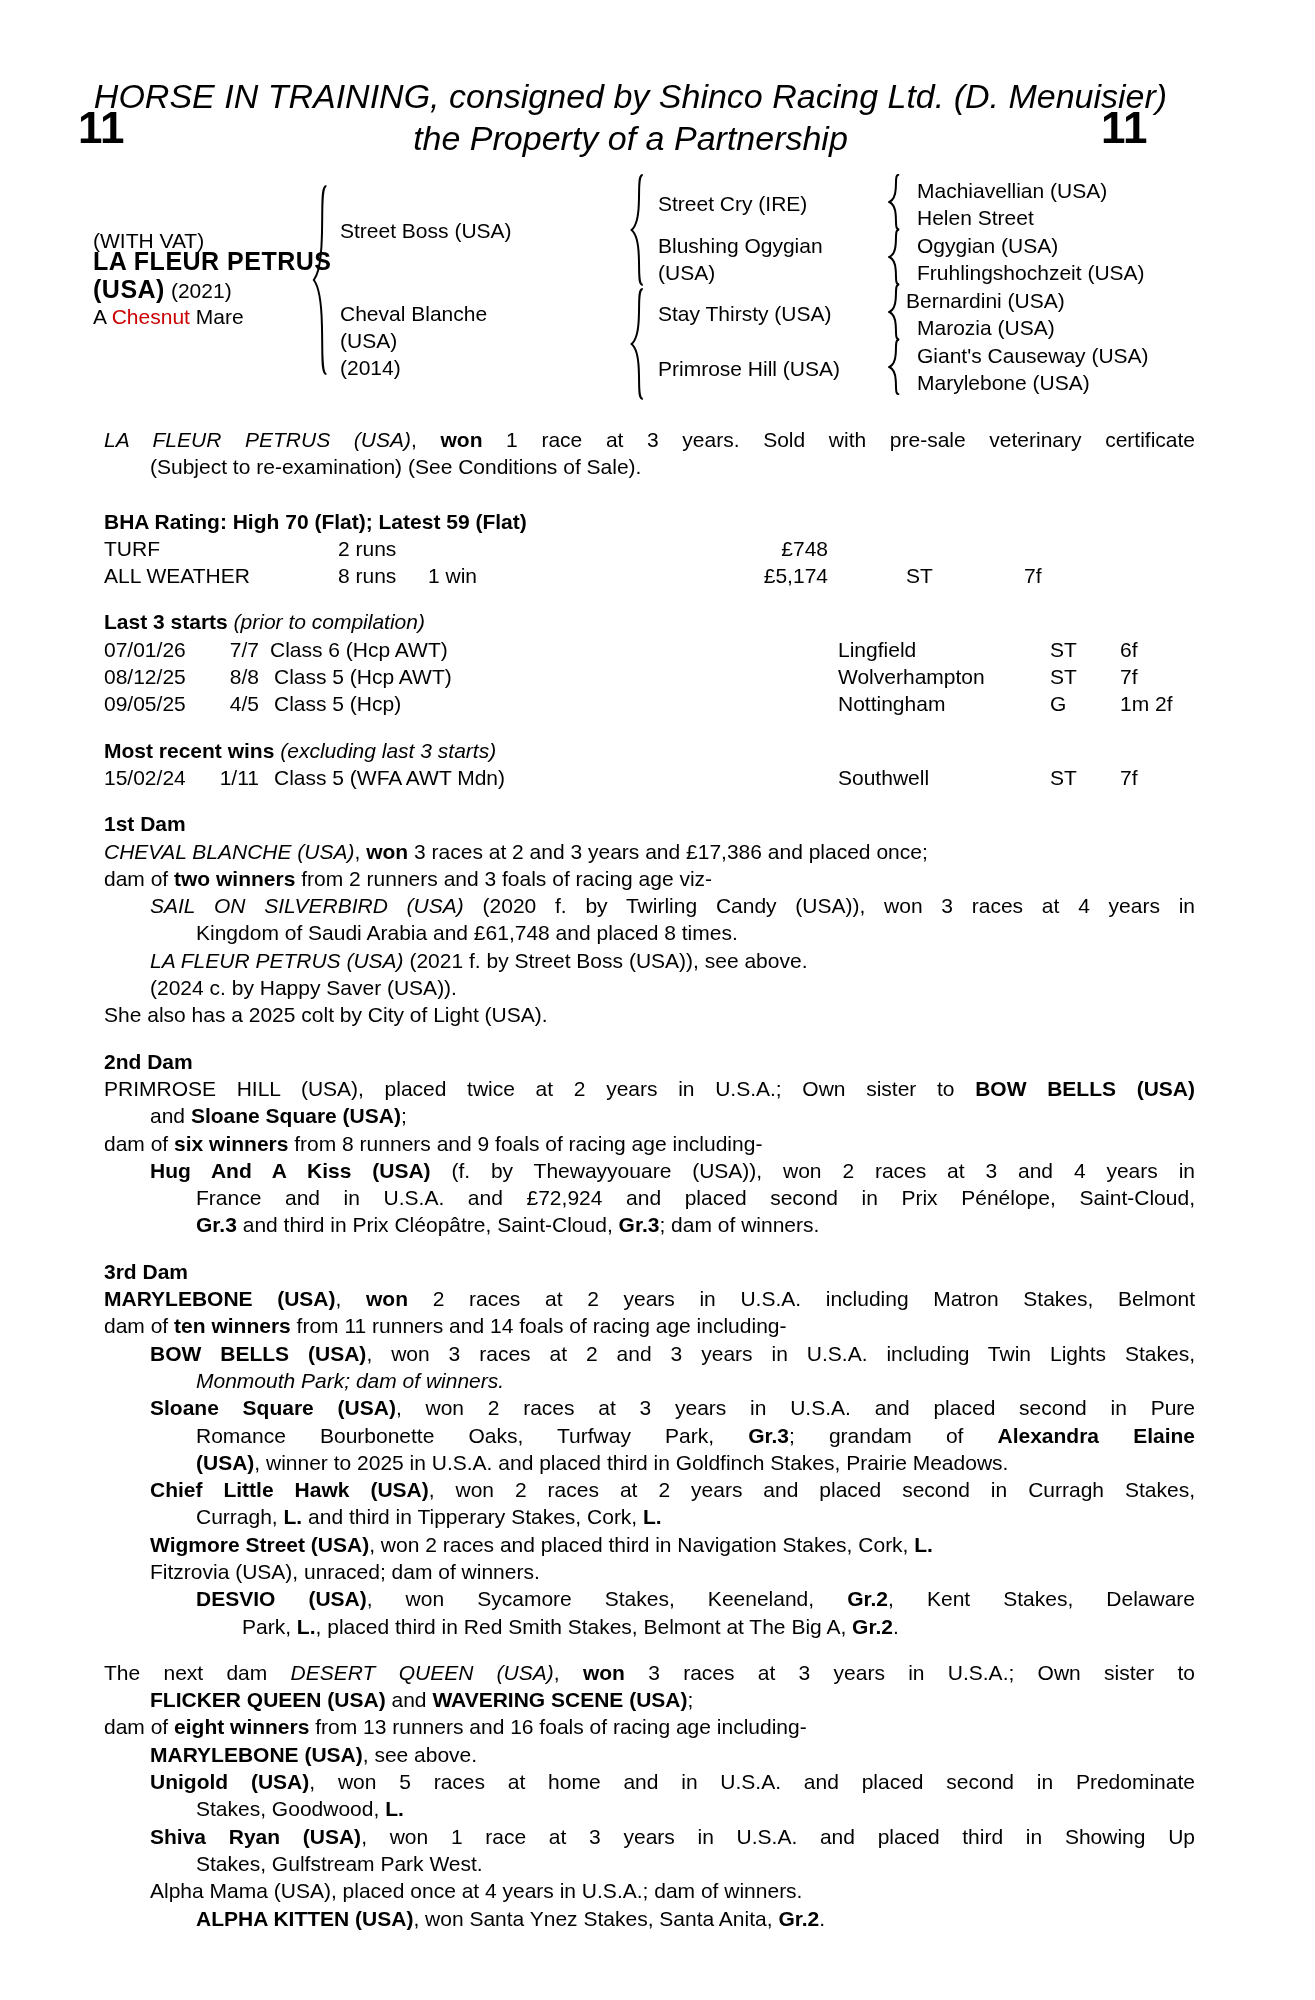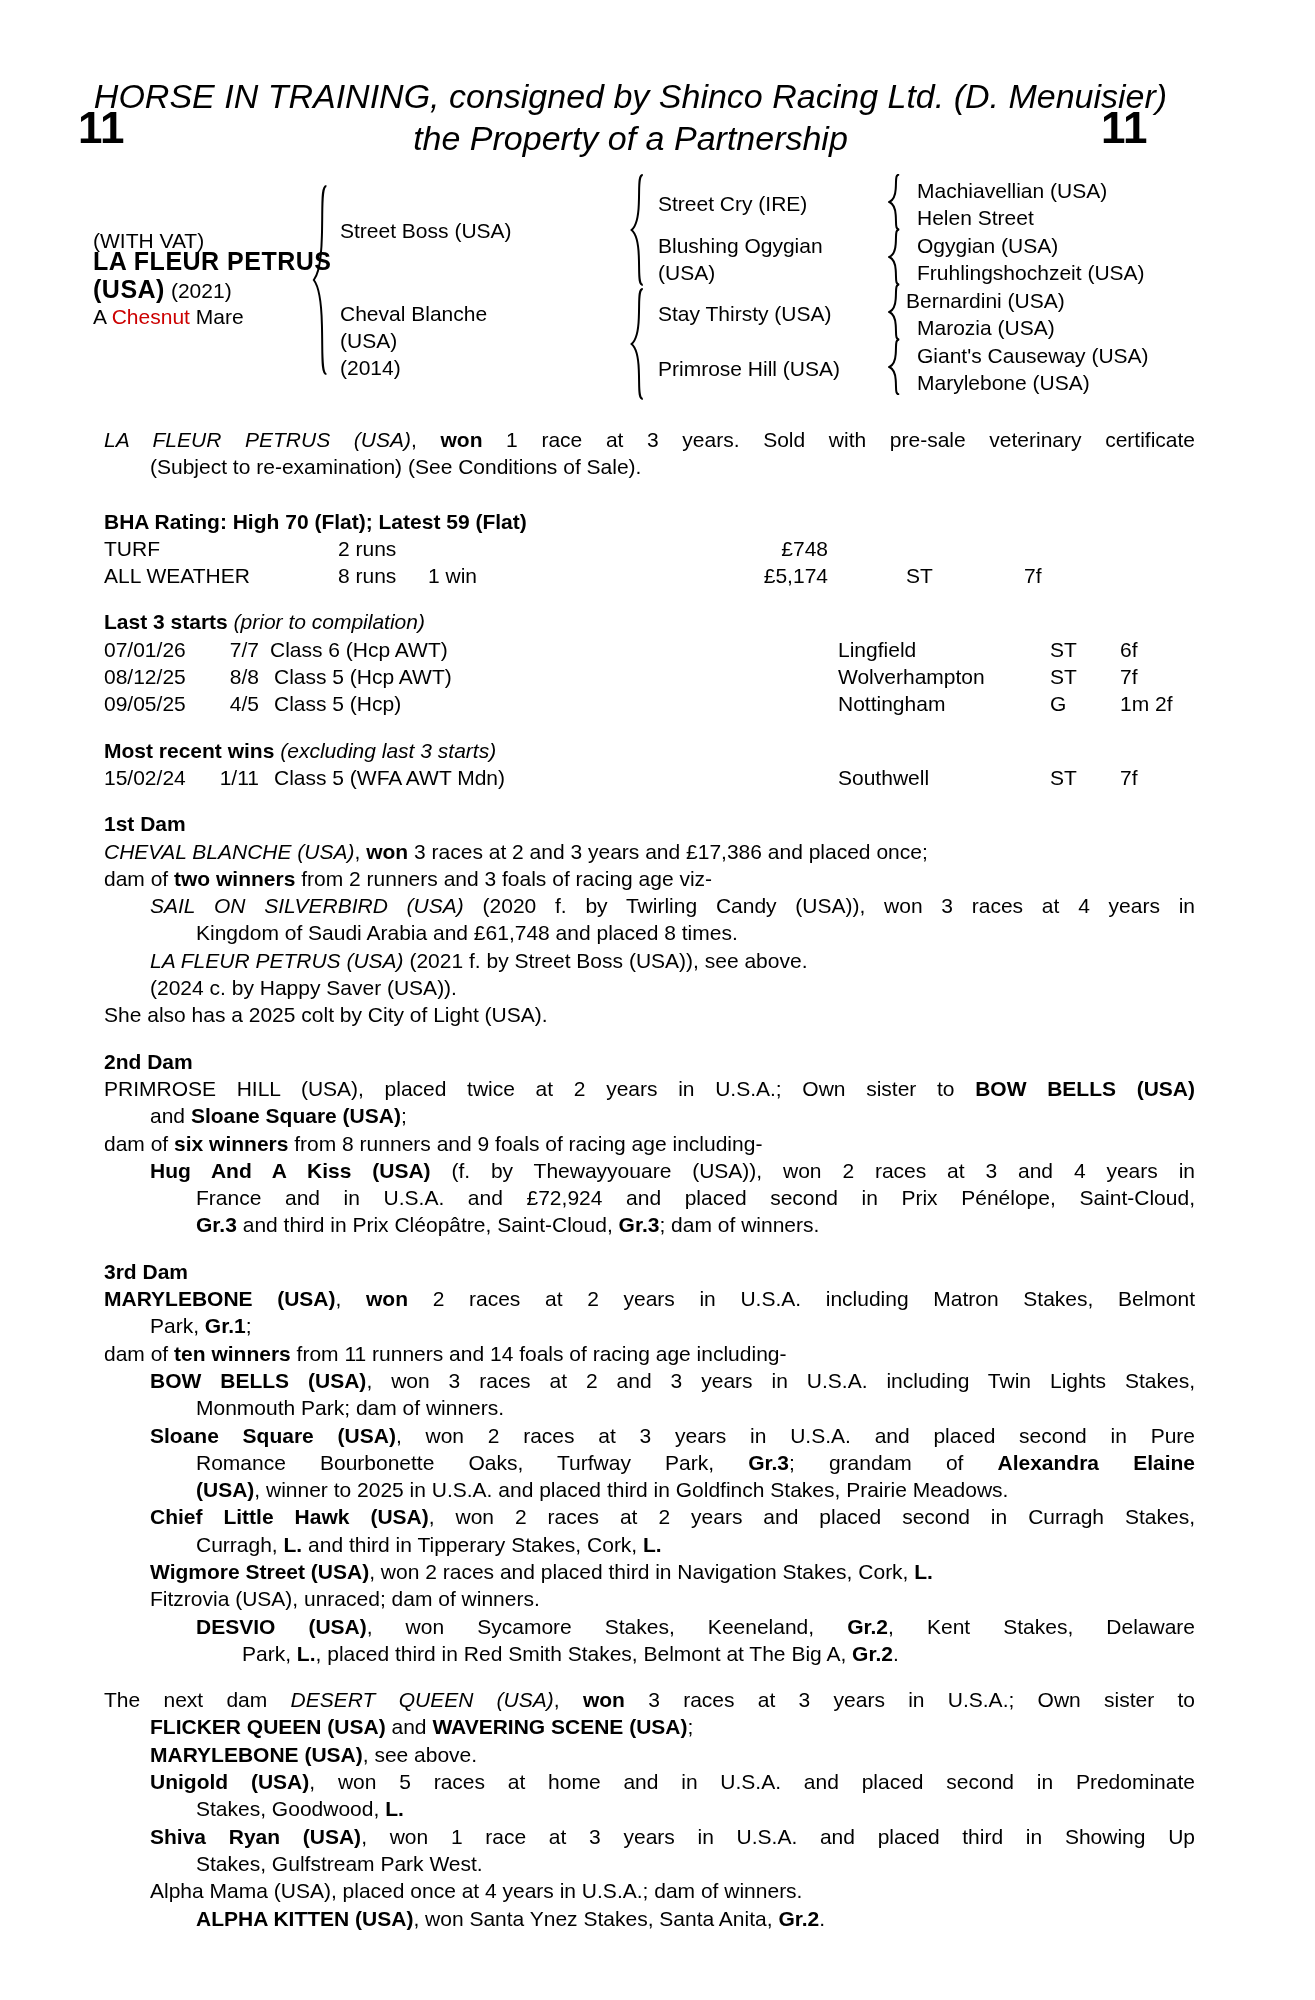--- a/index.html
+++ b/index.html
@@ -174,35 +174,35 @@
       <div class="bl"><span>She also has a 2025 colt by City of Light (USA).</span></div>
       <div class="bl" style="margin-top: 19px;"><span class="b">2nd Dam</span></div>
       <div class="bl just"><span>PRIMROSE HILL (USA), placed twice at 2 years in U.S.A.; Own sister to </span><span class="b">BOW BELLS (USA)</span></div>
       <div class="bl" style="padding-left: 46px;"><span>and </span><span class="b">Sloane Square (USA)</span><span>;</span></div>
       <div class="bl"><span>dam of </span><span class="b">six winners</span><span> from 8 runners and 9 foals of racing age including-</span></div>
       <div class="bl just" style="padding-left: 46px;"><span class="b">Hug And A Kiss (USA)</span><span> (f. by Thewayyouare (USA)), won 2 races at 3 and 4 years in</span></div>
       <div class="bl just" style="padding-left: 92px;"><span>France and in U.S.A. and £72,924 and placed second in Prix Pénélope, Saint-Cloud,</span></div>
       <div class="bl" style="padding-left: 92px;"><span class="b">Gr.3</span><span> and third in Prix Cléopâtre, Saint-Cloud, </span><span class="b">Gr.3</span><span>; dam of winners.</span></div>
       <div class="bl" style="margin-top: 19px;"><span class="b">3rd Dam</span></div>
       <div class="bl just"><span class="b">MARYLEBONE (USA)</span><span>, </span><span class="b">won</span><span> 2 races at 2 years in U.S.A. including Matron Stakes, Belmont</span></div>
-      <div class="bl" style="padding-left: 46px;"><span>Park, </span><span class="b">Gr.1</span><span>;</span></div>
       <div class="bl"><span>dam of </span><span class="b">ten winners</span><span> from 11 runners and 14 foals of racing age including-</span></div>
       <div class="bl just" style="padding-left: 46px;"><span class="b">BOW BELLS (USA)</span><span>, won 3 races at 2 and 3 years in U.S.A. including Twin Lights Stakes,</span></div>
-      <div class="bl" style="padding-left: 92px;"><span>Monmouth Park; dam of winners.</span></div>
+      <div class="bl" style="padding-left: 92px; font-style: italic;"><span>Monmouth Park; dam of winners.</span></div>
       <div class="bl just" style="padding-left: 46px;"><span class="b">Sloane Square (USA)</span><span>, won 2 races at 3 years in U.S.A. and placed second in Pure</span></div>
       <div class="bl just" style="padding-left: 92px;"><span>Romance Bourbonette Oaks, Turfway Park, </span><span class="b">Gr.3</span><span>; grandam of </span><span class="b">Alexandra Elaine</span></div>
       <div class="bl" style="padding-left: 92px;"><span class="b">(USA)</span><span>, winner to 2025 in U.S.A. and placed third in Goldfinch Stakes, Prairie Meadows.</span></div>
       <div class="bl just" style="padding-left: 46px;"><span class="b">Chief Little Hawk (USA)</span><span>, won 2 races at 2 years and placed second in Curragh Stakes,</span></div>
       <div class="bl" style="padding-left: 92px;"><span>Curragh, </span><span class="b">L.</span><span> and third in Tipperary Stakes, Cork, </span><span class="b">L.</span></div>
       <div class="bl" style="padding-left: 46px;"><span class="b">Wigmore Street (USA)</span><span>, won 2 races and placed third in Navigation Stakes, Cork, </span><span class="b">L.</span></div>
       <div class="bl" style="padding-left: 46px;"><span>Fitzrovia (USA), unraced; dam of winners.</span></div>
       <div class="bl just" style="padding-left: 92px;"><span class="b">DESVIO (USA)</span><span>, won Sycamore Stakes, Keeneland, </span><span class="b">Gr.2</span><span>, Kent Stakes, Delaware</span></div>
       <div class="bl" style="padding-left: 138px;"><span>Park, </span><span class="b">L.</span><span>, placed third in Red Smith Stakes, Belmont at The Big A, </span><span class="b">Gr.2</span><span>.</span></div>
       <div class="bl just" style="margin-top: 19px;"><span>The next dam </span><span class="it">DESERT QUEEN (USA)</span><span>, </span><span class="b">won</span><span> 3 races at 3 years in U.S.A.; Own sister to</span></div>
       <div class="bl" style="padding-left: 46px;"><span class="b">FLICKER QUEEN (USA)</span><span> and </span><span class="b">WAVERING SCENE (USA)</span><span>;</span></div>
+      <div class="bl"><span>dam of </span><span class="b">eight winners</span><span> from 13 runners and 16 foals of racing age including-</span></div>
       <div class="bl" style="padding-left: 46px;"><span class="b">MARYLEBONE (USA)</span><span>, see above.</span></div>
       <div class="bl just" style="padding-left: 46px;"><span class="b">Unigold (USA)</span><span>, won 5 races at home and in U.S.A. and placed second in Predominate</span></div>
       <div class="bl" style="padding-left: 92px;"><span>Stakes, Goodwood, </span><span class="b">L.</span></div>
       <div class="bl just" style="padding-left: 46px;"><span class="b">Shiva Ryan (USA)</span><span>, won 1 race at 3 years in U.S.A. and placed third in Showing Up</span></div>
       <div class="bl" style="padding-left: 92px;"><span>Stakes, Gulfstream Park West.</span></div>
       <div class="bl" style="padding-left: 46px;"><span>Alpha Mama (USA), placed once at 4 years in U.S.A.; dam of winners.</span></div>
       <div class="bl" style="padding-left: 92px;"><span class="b">ALPHA KITTEN (USA)</span><span>, won Santa Ynez Stakes, Santa Anita, </span><span class="b">Gr.2</span><span>.</span></div>
     </div>
 
 </div>

